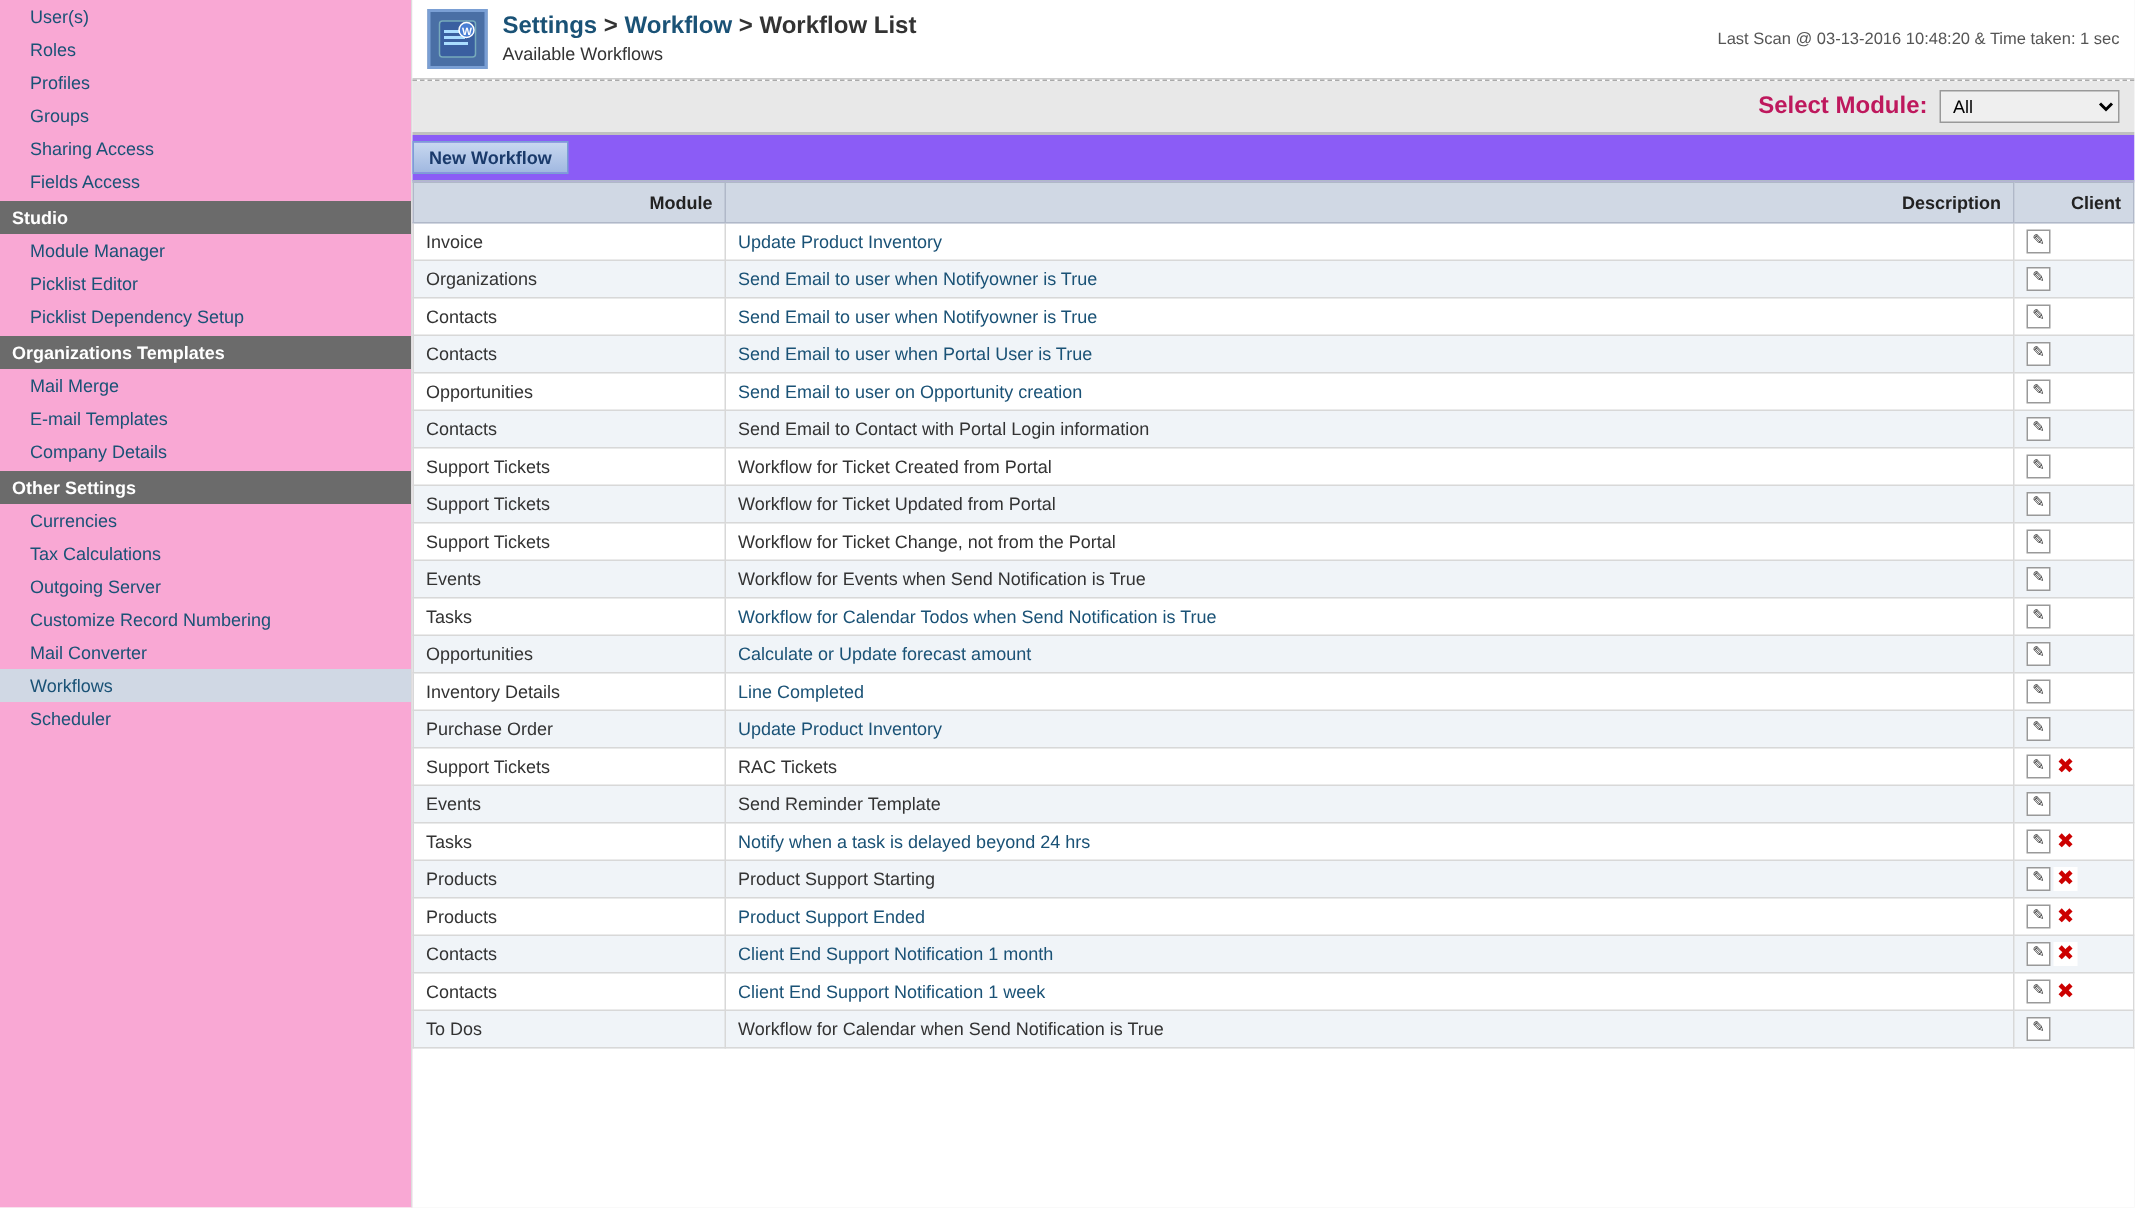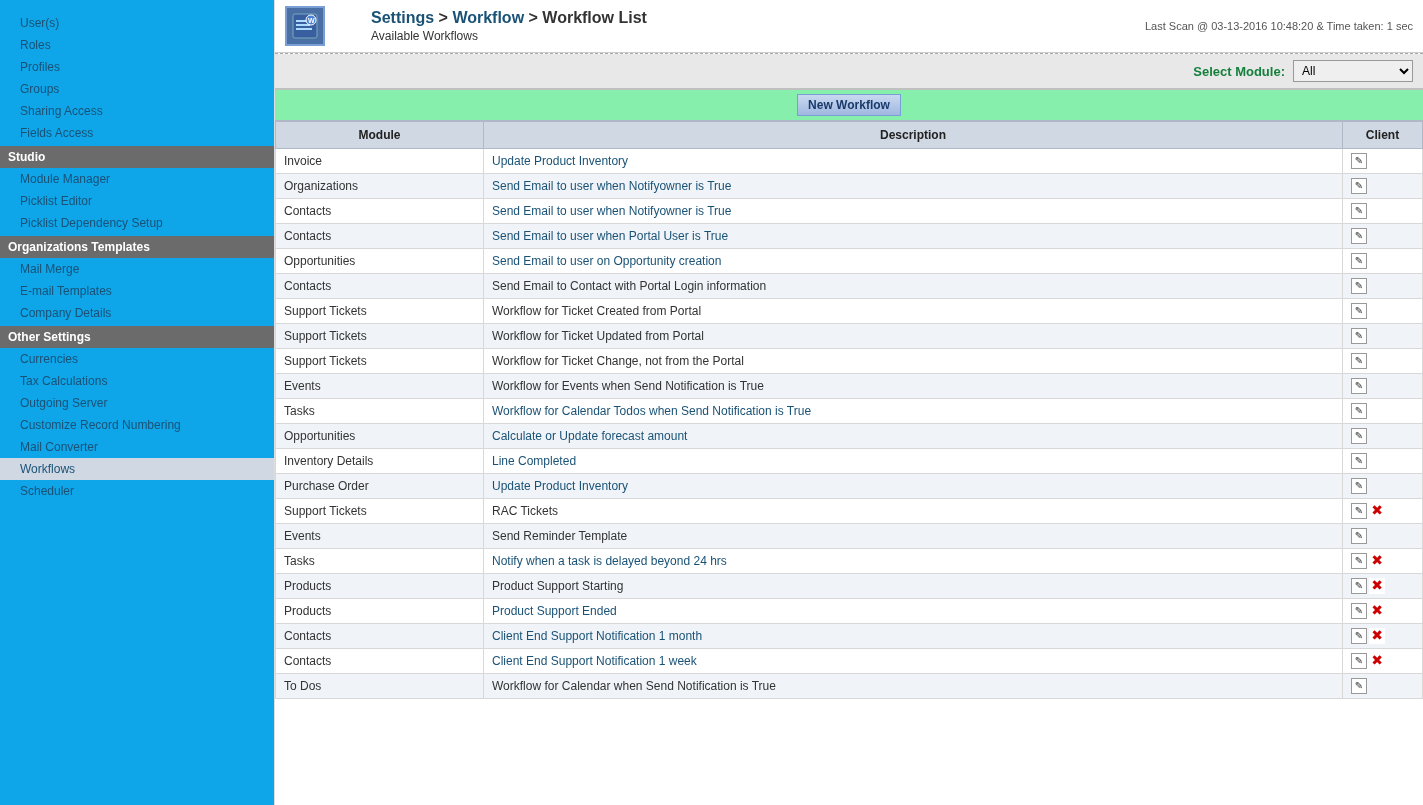--- a/index.html
+++ b/index.html
@@ -2,24 +2,24 @@
 <html><head>
   <meta charset="utf-8">
   <style>
     * { box-sizing: border-box; margin: 0; padding: 0; }
     body { font-family: Arial, sans-serif; font-size: 12px; background: #f0f0f0; display: flex; }
 
     
     #sidebar {
       width: 275px;
       min-width: 275px;
-      background: #0ea5e9;
+      background: #f9a8d4;
       border-right: 1px solid #ddd;
       min-height: 805px;
-      padding-top: 12px;
+      padding-top: 0;
     }
     .sidebar-section-header {
       background: #6b6b6b;
       color: #fff;
       font-weight: bold;
       padding: 4px 8px;
       font-size: 12px;
       margin-top: 2px;
     }
     .sidebar-item {
@@ -47,21 +47,20 @@
       min-height: 805px;
     }
 
     
     .page-header {
       padding: 6px 10px;
       border-bottom: 1px solid #ccc;
       display: flex;
       align-items: center;
       background: #fff;
-      gap: 36px;
     }
     .page-header-icon {
       width: 40px;
       height: 40px;
       background: #4a6fa5;
       border: 2px solid #7a9fd4;
       margin-right: 10px;
       display: flex;
       align-items: center;
       justify-content: center;
@@ -88,38 +87,38 @@
     .filter-bar {
       background: #e8e8e8;
       border-bottom: 2px solid #c0c0c0;
       padding: 6px 10px;
       display: flex;
       align-items: center;
       justify-content: flex-end;
       gap: 8px;
     }
     .filter-bar label {
-      font-size: 13px;
-      font-weight: bold;
-      color: #15803d;
+      font-size: 16px;
+      font-weight: bold;
+      color: #be185d;
       text-align: right;
     }
     .filter-bar select {
       padding: 2px 4px;
       font-size: 12px;
       border: 1px solid #999;
       min-width: 120px;
     }
 
     
     .toolbar-bar {
-      background: #86efac;
+      background: #8b5cf6;
       padding: 4px 0;
       display: flex;
-      justify-content: center;
+      justify-content: flex-start;
       border-bottom: 1px solid #b0b8c8;
     }
     .btn-new-workflow {
       background: linear-gradient(to bottom, #c8d8f0, #a0b8e0);
       border: 1px solid #7a9fd4;
       color: #1a3a6b;
       padding: 3px 10px;
       font-size: 12px;
       font-weight: bold;
       cursor: pointer;
@@ -129,21 +128,21 @@
     .workflow-table {
       width: 100%;
       border-collapse: collapse;
       font-size: 12px;
     }
     .workflow-table thead tr {
       background: #d0d8e4;
     }
     .workflow-table thead th {
       padding: 6px 8px;
-      text-align: center;
+      text-align: right;
       border: 1px solid #b0b8c8;
       font-weight: bold;
       color: #222;
     }
     .workflow-table tbody tr:nth-child(odd) {
       background: #ffffff;
     }
     .workflow-table tbody tr:nth-child(even) {
       background: #f0f4f8;
     }

